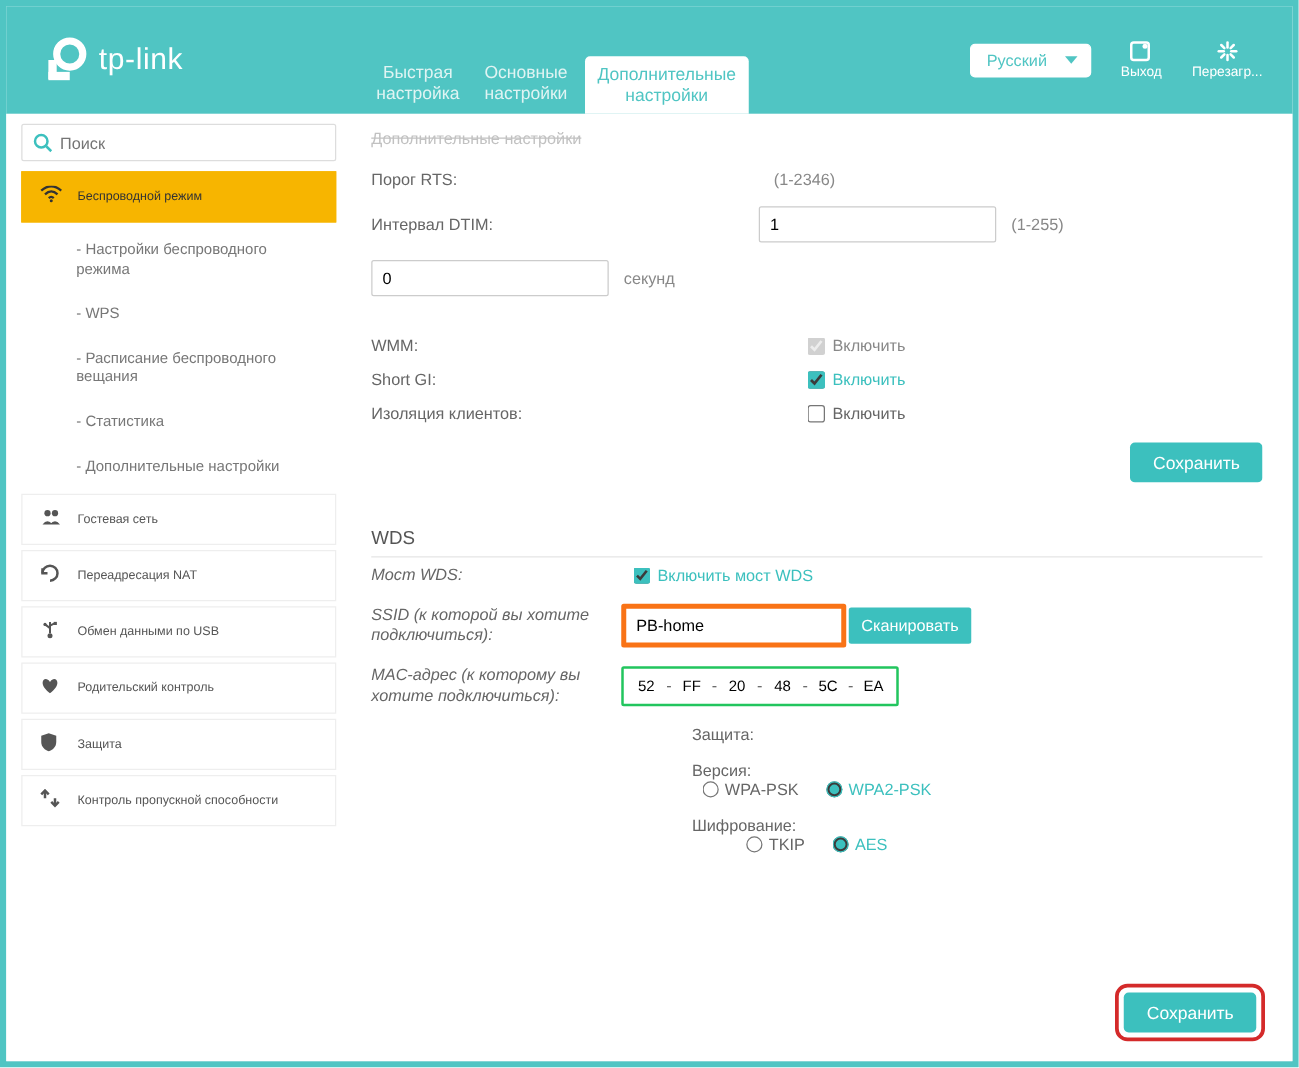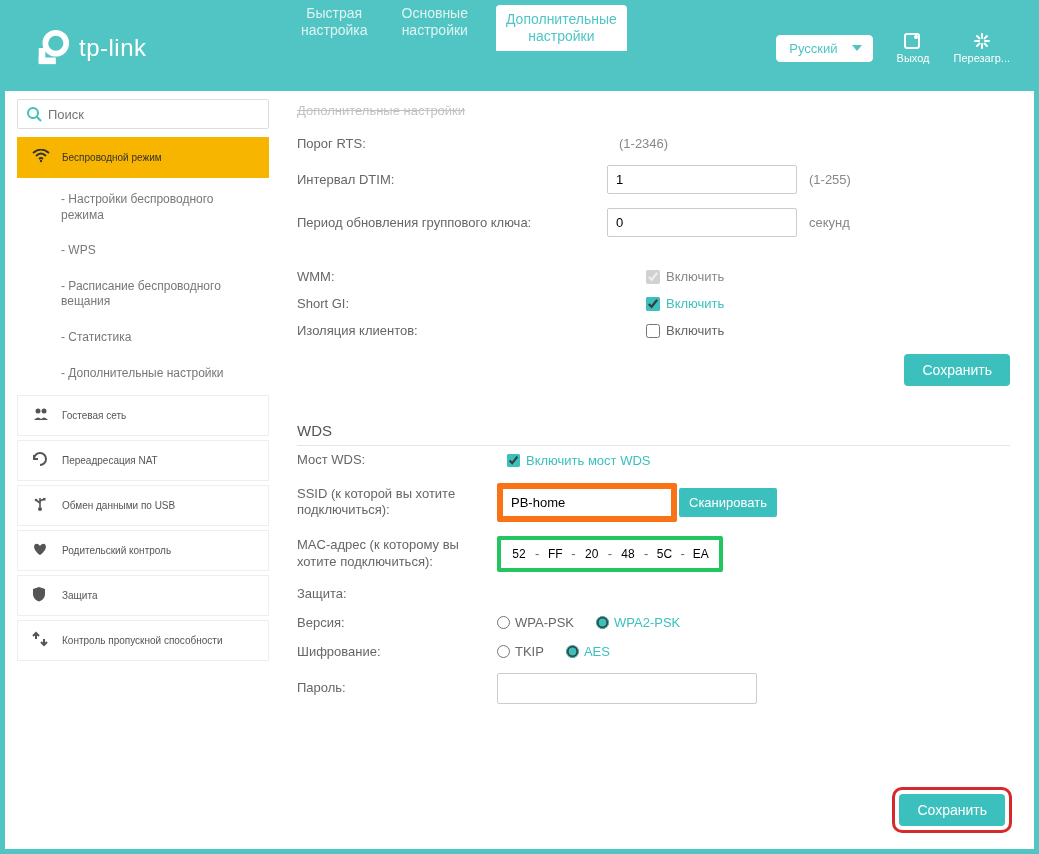--- a/index.html
+++ b/index.html
@@ -3,21 +3,21 @@
 <meta charset="utf-8">
 <style>
   * { box-sizing: border-box; margin: 0; padding: 0; }
   body { font-family: Arial, sans-serif; font-size: 13px; color: #666; background: #fff; }
   .app { width: 1039px; height: 854px; border: 5px solid #50c5c3; position: relative; display: flex; flex-direction: column; }
 
   .topbar { height: 86px; background: #50c5c3; display: flex; align-items: center; }
   .logo { width: 260px; display: flex; align-items: center; padding-left: 28px; gap: 8px; }
   .logo-icon { width: 38px; height: 38px; }
   .logo-text { color: #fff; font-size: 24px; font-weight: 300; letter-spacing: 0.5px; }
-  .tabs { display: flex; align-items: flex-start; height: 100%; margin-left: 30px; gap: 22px; }
+  .tabs { display: flex; align-items: flex-end; height: 100%; margin-left: 30px; gap: 8px; }
   .tab { color: #e0f4f3; font-size: 14px; text-align: center; line-height: 1.2; cursor: pointer; padding: 0 6px 8px 6px; }
   .tab.active { color: #fff; background: #fff; color: #50c5c3; padding: 6px 10px; border-radius: 4px 4px 0 0; margin-bottom: 0; }
   .lang-wrap { margin-left: auto; display: flex; align-items: center; gap: 24px; padding-right: 24px; }
   .lang-select { background: #fff; border: 1px solid #fff; border-radius: 4px; padding: 5px 34px 5px 12px; color: #50c5c3; font-size: 13px; position: relative; cursor: pointer; }
   .lang-select::after { content: ""; position: absolute; right: 10px; top: 50%; width: 0; height: 0; border-left: 5px solid transparent; border-right: 5px solid transparent; border-top: 6px solid #50c5c3; transform: translateY(-50%); }
   .top-action { color: #fff; font-size: 11px; text-align: center; cursor: pointer; }
   .top-action svg { display: block; margin: 0 auto 2px; }
 
   .body { flex: 1; display: flex; overflow: hidden; }
 
@@ -46,29 +46,29 @@
   .cb-control.gray { color: #888; }
   .cb-control input[type="checkbox"] { accent-color: #3cc0be; width: 14px; height: 14px; }
   .cb-control input[type="checkbox"]:disabled { accent-color: #aaa; }
 
   .save-btn { background: #3cc0be; color: #fff; border: none; border-radius: 4px; padding: 8px 18px; font-size: 14px; cursor: pointer; float: right; margin-top: 4px; }
   .save-row { overflow: hidden; margin-bottom: 24px; }
 
   .wds-title { font-size: 15px; color: #555; padding: 12px 0 6px 0; border-bottom: 1px solid #e5e5e5; margin-bottom: 6px; }
 
   .wds-row { display: flex; align-items: center; margin-bottom: 14px; }
-  .wds-label { width: 200px; font-size: 13px; color: #666; line-height: 1.3; padding-right: 10px; }
+  .wds-label { width: 200px; font-size: 13px; color: #666; line-height: 1.3; padding-right: 10px; font-style: italic; }
   .wds-cb { color: #3cc0be; display: flex; align-items: center; gap: 6px; font-size: 13px; margin-left: 10px; }
   .wds-cb input { accent-color: #3cc0be; }
-  .wds-input { width: 180px; padding: 6px 8px; border: 6px solid #f97316; border-radius: 2px; font-size: 13px; }
+  .wds-input { width: 180px; padding: 6px 8px; border: 4px solid #f97316; border-radius: 2px; font-size: 13px; }
   .scan-btn { background: #3cc0be; color: #fff; border: none; padding: 7px 10px; font-size: 13px; cursor: pointer; margin-left: 2px; border-radius: 2px; }
   .mac-cell { width: 28px; padding: 5px 2px; border: 1px solid #ccc; text-align: center; font-size: 12px; border: none; }
-  .mac-wrap { border: 4px solid #22c55e; border-radius: 2px; padding: 2px 4px; display: flex; align-items: center; gap: 2px; }
-
-  .radio-row { display: flex; align-items: center; margin-bottom: 14px; }
+  .mac-wrap { border: 2px solid #22c55e; border-radius: 2px; padding: 2px 4px; display: flex; align-items: center; gap: 2px; }
+
+  .radio-row { display: flex; align-items: center; margin-bottom: 14px; flex-direction: column; }
   .radio-label { width: 200px; font-size: 13px; color: #666; }
   .radio-opts { display: flex; gap: 22px; font-size: 13px; }
   .radio-opt { display: flex; align-items: center; gap: 5px; color: #666; cursor: pointer; }
   .radio-opt.sel { color: #3cc0be; }
   .radio-opt input { accent-color: #3cc0be; }
 
   .pwd-input { width: 260px; padding: 7px 8px; border: 1px solid #ccc; border-radius: 2px; }
 
   .save-highlight { border: 3px solid #d42a2a; border-radius: 10px; padding: 4px; display: inline-block; float: right; position: absolute; right: 22px; bottom: 16px; }
 </style>
@@ -215,21 +215,20 @@
       <div class="field-row">
         <div class="field-label">Порог RTS:</div>
         <div class="field-hint">(1-2346)</div>
       </div>
       <div class="field-row">
         <div class="field-label">Интервал DTIM:</div>
         <input class="field-input" value="1" style="">
         <div class="field-hint">(1-255)</div>
       </div>
       <div class="field-row">
-        <div class="field-label">Период обновления группового ключа:</div>
         <input class="field-input" value="0" style="">
         <div class="field-hint">секунд</div>
       </div>
 
       <div style="height:18px"></div>
 
       <div class="cb-row">
         <div class="cb-label">WMM:</div>
         <label class="cb-control gray">
             <input type="checkbox" checked="" disabled="" style="">
@@ -303,23 +302,19 @@
           <label class="radio-opt">
               <input type="radio" name="enc" style="">
               <span>TKIP</span>
             </label>
           <label class="radio-opt sel">
               <input type="radio" name="enc" checked="" style="">
               <span>AES</span>
             </label>
         </div>
       </div>
-      <div class="wds-row">
-        <div class="wds-label">Пароль:</div>
-        <input type="password" class="pwd-input" style="">
-      </div>
 
       <div class="save-highlight">
         <button class="save-btn" style="float:none;margin:0">Сохранить</button>
       </div>
     </div>
   </div>
 </div>
 
 </body></html>

